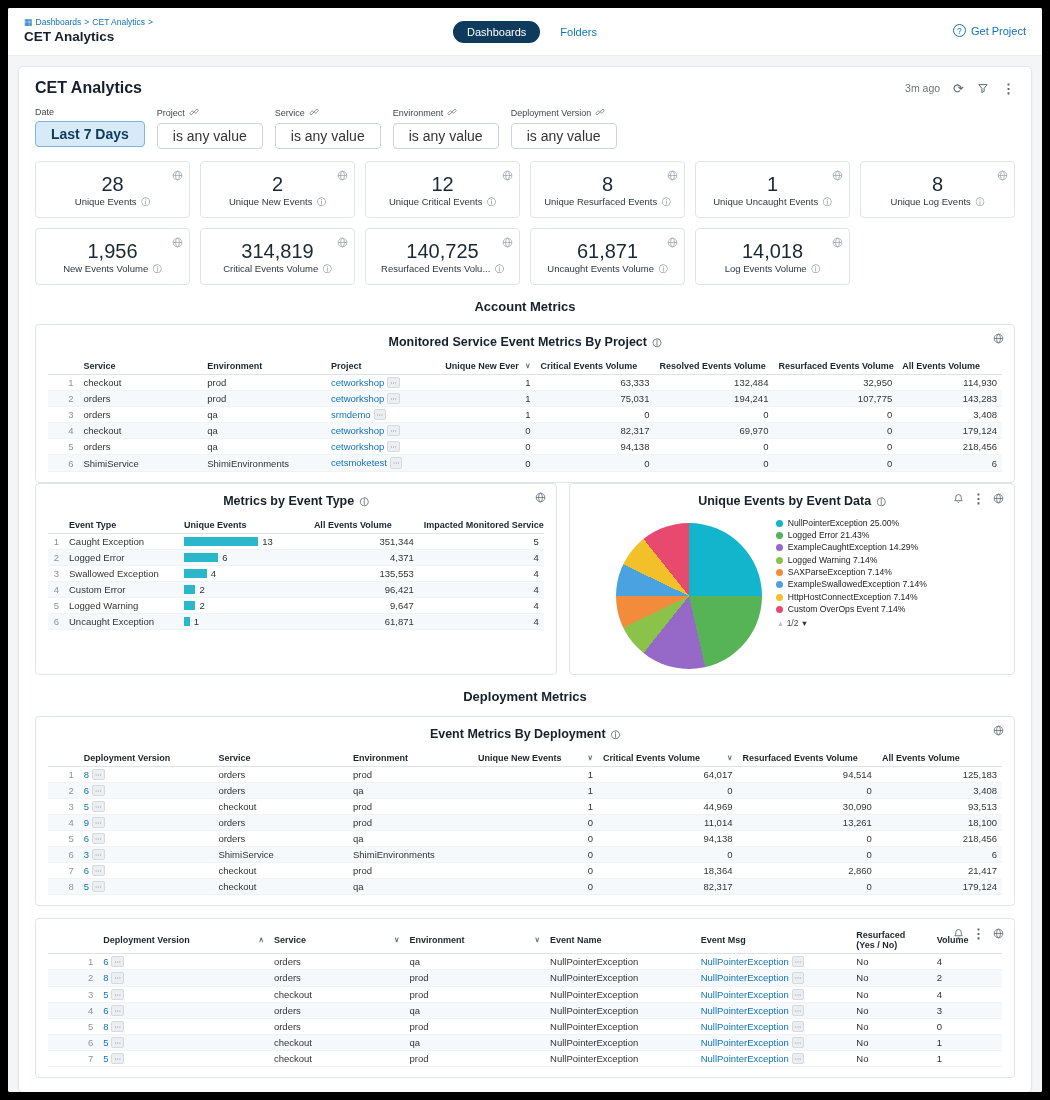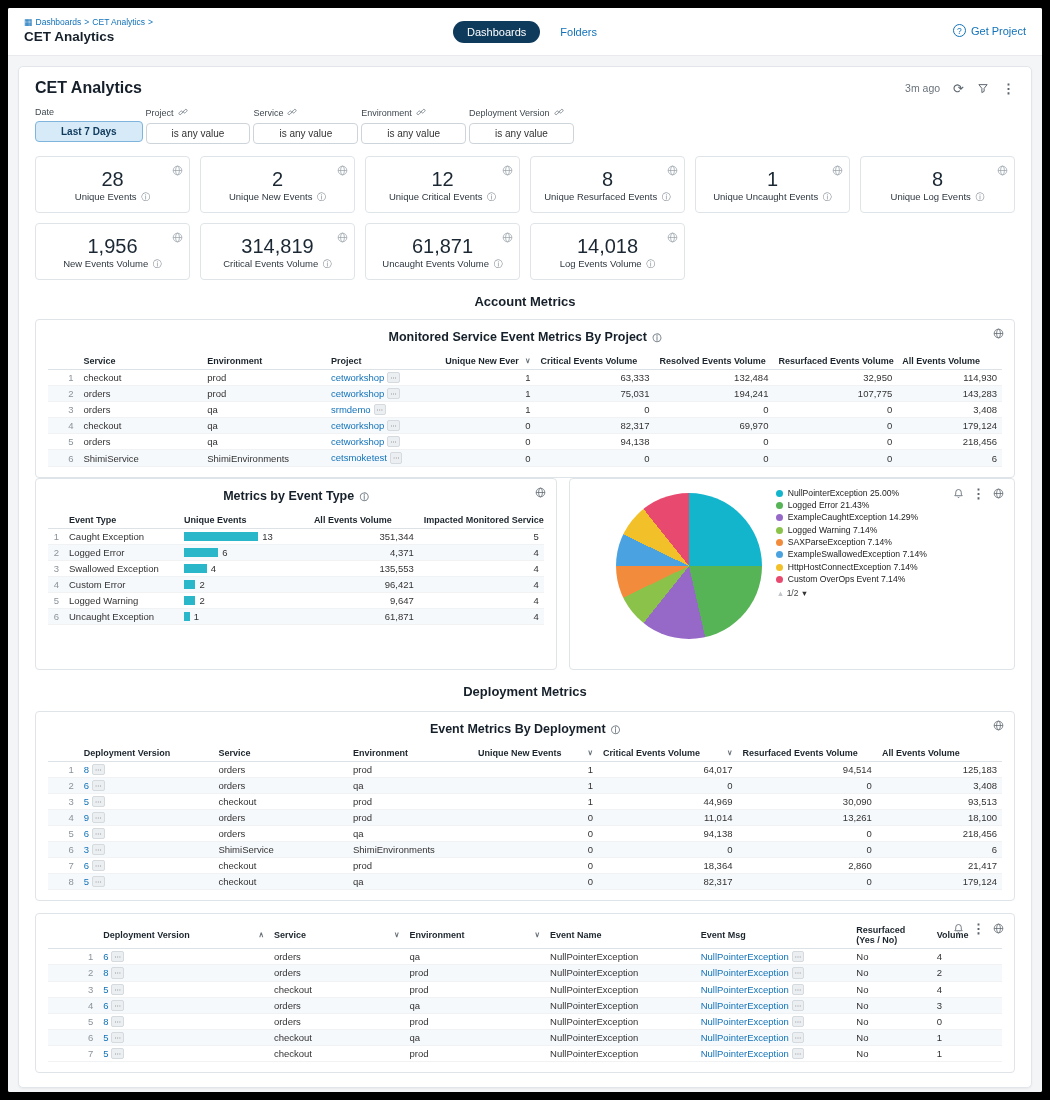--- a/index.html
+++ b/index.html
@@ -24,23 +24,23 @@
   .card { background:#fff; border:1px solid #e2e6ea; border-radius:5px; padding:12px 16px 14px; box-shadow:0 1px 2px rgba(0,0,0,.05); }
 
   .dash-head { display:flex; align-items:center; }
   .dash-title { font-size:16px; font-weight:bold; color:#16202a; }
   .dash-actions { margin-left:auto; display:flex; align-items:center; gap:13px; color:#5a646d; }
   .updated { font-size:10.5px; color:#6a737b; }
   .icon-btn { cursor:pointer; color:#5a646d; display:inline-flex; align-items:center; font-size:13px; line-height:1; }
   .kebab { font-size:13px; font-weight:bold; letter-spacing:0; }
 
   
-  .filters { display:flex; gap:3px; margin-top:10px; }
+  .filters { display:flex; gap:12px; margin-top:10px; }
   .filter .flabel { font-size:9px; color:#3f4850; display:flex; align-items:center; gap:4px; margin-bottom:4px; }
-  .fvalue { font-size:10px; color:#333; border:1px solid #cdd4da; border-radius:4px; padding:4px 25px; background:#fff; cursor:pointer; display:inline-block; }
+  .fvalue { font-size:14px; color:#333; border:1px solid #cdd4da; border-radius:4px; padding:4px 15px; background:#fff; cursor:pointer; display:inline-block; }
   .fvalue.active { background:#d7eaf8; border-color:#7fb5dc; color:#0e3a5c; font-weight:bold; }
 
   
   .kpis { display:grid; grid-template-columns:repeat(6,1fr); gap:10px; margin-top:12px; }
   .kpi { border:1px solid #dfe4e8; border-radius:4px; position:relative; text-align:center; padding:7px 6px 8px; background:#fff; }
   .kpi-globe { position:absolute; top:5px; right:6px; color:#9aa3ab; }
   .kpi-value { font-size:20px; font-weight:500; color:#1b2833; margin-top:4px; }
   .kpi-label { font-size:9.5px; color:#2f3840; white-space:nowrap; overflow:hidden; text-overflow:ellipsis; }
   .info { color:#7c858d; font-size:9px; margin-left:2px; }
 
@@ -229,20 +229,29 @@
             <div class="kpi-label">New Events Volume <span class="info">ⓘ</span></div>
           </div>
           <div class="kpi">
             <span class="kpi-globe"><svg width="11" height="11" viewBox="0 0 16 16" fill="none" stroke="currentColor" stroke-width="1.1">
                 <circle cx="8" cy="8" r="6.3"></circle>
                 <ellipse cx="8" cy="8" rx="2.8" ry="6.3"></ellipse>
                 <path d="M1.7 8 h12.6"></path>
               </svg></span>
             <div class="kpi-value">314,819</div>
             <div class="kpi-label">Critical Events Volume <span class="info">ⓘ</span></div>
+          </div>
+          <div class="kpi">
+            <span class="kpi-globe"><svg width="11" height="11" viewBox="0 0 16 16" fill="none" stroke="currentColor" stroke-width="1.1">
+                <circle cx="8" cy="8" r="6.3"></circle>
+                <ellipse cx="8" cy="8" rx="2.8" ry="6.3"></ellipse>
+                <path d="M1.7 8 h12.6"></path>
+              </svg></span>
+            <div class="kpi-value">140,725</div>
+            <div class="kpi-label">Resurfaced Events Volu... <span class="info">ⓘ</span></div>
           </div>
           <div class="kpi">
             <span class="kpi-globe"><svg width="11" height="11" viewBox="0 0 16 16" fill="none" stroke="currentColor" stroke-width="1.1">
                 <circle cx="8" cy="8" r="6.3"></circle>
                 <ellipse cx="8" cy="8" rx="2.8" ry="6.3"></ellipse>
                 <path d="M1.7 8 h12.6"></path>
               </svg></span>
             <div class="kpi-value">61,871</div>
             <div class="kpi-label">Uncaught Events Volume <span class="info">ⓘ</span></div>
           </div>
@@ -482,20 +491,21 @@
               </span>
               <span class="icon-btn kebab">⋮</span>
               <span class="icon-btn">
                 <svg width="11" height="11" viewBox="0 0 16 16" fill="none" stroke="currentColor" stroke-width="1.1">
                   <circle cx="8" cy="8" r="6.3"></circle>
                   <ellipse cx="8" cy="8" rx="2.8" ry="6.3"></ellipse>
                   <path d="M1.7 8 h12.6"></path>
                 </svg>
               </span>
             </div>
+          <div class="panel-title"><span>Unique Events by Event Data</span> <span class="info">ⓘ</span></div>
           <div class="pie-wrap">
             <div class="pie" style="background: conic-gradient(rgb(18, 181, 203) 0%, rgb(18, 181, 203) 25%, rgb(86, 179, 86) 25%, rgb(86, 179, 86) 46.43%, rgb(150, 104, 200) 46.43%, rgb(150, 104, 200) 60.72%, rgb(139, 195, 74) 60.72%, rgb(139, 195, 74) 67.86%, rgb(242, 140, 60) 67.86%, rgb(242, 140, 60) 75%, rgb(74, 163, 224) 75%, rgb(74, 163, 224) 82.14%, rgb(242, 192, 41) 82.14%, rgb(242, 192, 41) 89.28%, rgb(232, 74, 111) 89.28%, rgb(232, 74, 111) 96.42%);"></div>
             <div class="legend-col">
               <div>
                   <div class="legend-item">
                     <span class="dot" style="background: rgb(18, 181, 203);"></span>
                     <span class="ltext">NullPointerException 25.00%</span>
                   </div>
                   <div class="legend-item">
                     <span class="dot" style="background: rgb(86, 179, 86);"></span>

